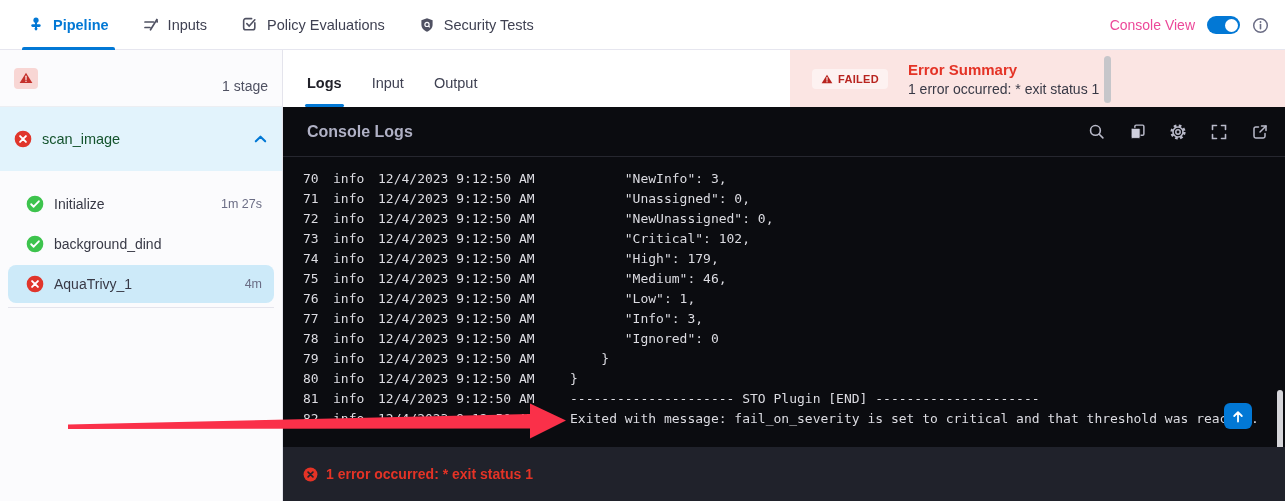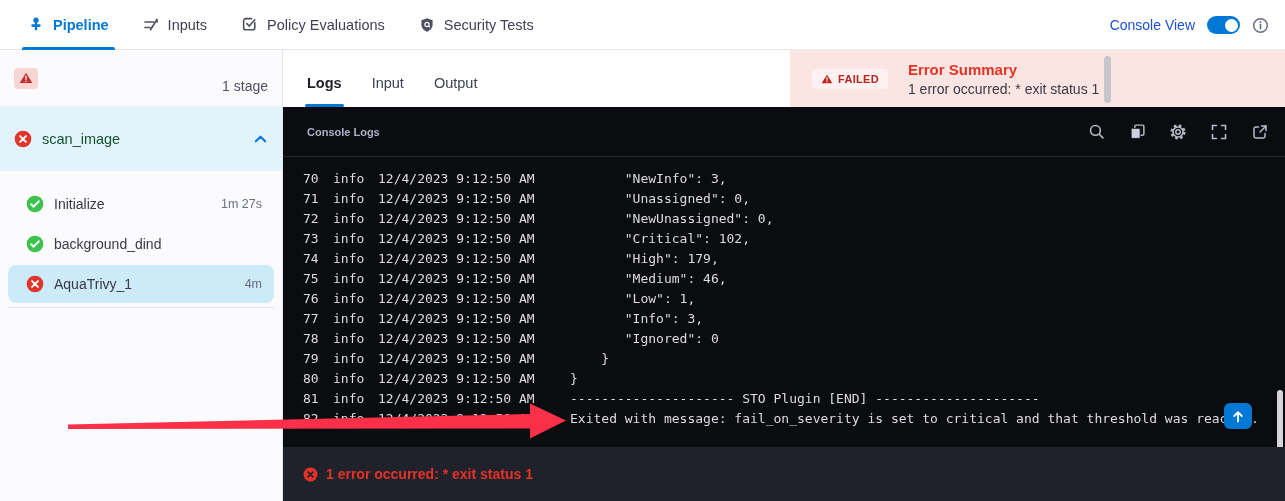--- a/index.html
+++ b/index.html
@@ -5,21 +5,21 @@
   * { margin:0; padding:0; box-sizing:border-box; }
   html,body { width:1285px; height:501px; font-family:"Liberation Sans", sans-serif; background:#fff; }
   #app { position:relative; width:1285px; height:501px; overflow:hidden; background:#fff; }
 
   
   .topnav { position:absolute; left:0; top:0; width:1285px; height:50px; background:#fff; border-bottom:1px solid #e6e6ef; display:flex; align-items:center; padding-left:28px; z-index:5; }
   .nav-item { display:flex; align-items:center; gap:9px; height:50px; margin-right:34px; cursor:pointer; position:relative; font-size:14.5px; color:#3f4152; font-weight:500; }
   .nav-item.active { color:#0278d5; font-weight:700; }
   .nav-item.active::after { content:""; position:absolute; left:-6px; right:-6px; bottom:0; height:3px; background:#0278d5; border-radius:2px 2px 0 0; }
   .nav-right { position:absolute; right:16px; top:0; height:50px; display:flex; align-items:center; gap:12px; }
-  .console-view-label { font-size:14px; color:#1d4ed8; }
+  .console-view-label { font-size:14px; color:#ec4899; }
   .toggle { width:33px; height:18px; border-radius:10px; background:#0278d5; position:relative; cursor:pointer; }
   .toggle .knob { position:absolute; right:2.5px; top:2.5px; width:13px; height:13px; border-radius:50%; background:#fff; }
 
   
   .sidebar { position:absolute; left:0; top:50px; width:283px; height:451px; background:#fbfbfd; border-right:1px solid #e4e4ec; z-index:1; }
   .sb-header { height:57px; display:flex; align-items:center; justify-content:space-between; padding:0 14px; border-bottom:1px solid #eceef2; }
   .warn-badge { width:24px; height:21px; border-radius:4px; background:#f8d6d4; display:flex; align-items:center; justify-content:center; }
   .stage-count { font-size:14px; color:#4f5162;margin-top:15px; }
   .stage-row { height:64px; background:#e2f3fc; display:flex; align-items:center; padding:0 14px; cursor:pointer; }
   .stage-row .name { font-size:14.5px; color:#14532d; font-weight:500; margin-left:10px; flex:1; }
@@ -41,21 +41,21 @@
   .failed-badge { display:flex; align-items:center; gap:5px; background:rgba(255,255,255,0.5); border-radius:4px; padding:4px 9px; }
   .failed-badge span { font-size:11px; font-weight:700; color:#b8241f; letter-spacing:.3px; }
   .err-texts { margin-left:20px; }
   .err-title { font-size:15px; font-weight:700; color:#e43326; }
   .err-msg { font-size:14px; color:#383946; margin-top:3px; }
   .errband-scrollbar { position:absolute; left:314px; top:6px; width:7px; height:47px; border-radius:4px; background:#c6c6ca; }
 
   
   .console { position:absolute; left:283px; top:107px; width:1002px; height:340px; background:#0b0c10; }
   .console-header { height:50px; display:flex; align-items:center; padding:0 16px 0 24px; border-bottom:1px solid #26272f; }
-  .console-title { font-size:11px; font-weight:700; color:#b0b1c5; flex:1; }
+  .console-title { font-size:16px; font-weight:700; color:#b0b1c5; flex:1; }
   .console-icons { display:flex; align-items:center; gap:23px; }
   .cicon { width:18px; height:18px; display:flex; align-items:center; justify-content:center; cursor:pointer; color:#b9bac9; }
   .log-viewport { position:absolute; left:0; top:65px; width:1202px; height:275px; overflow:hidden; }
   .log-row { height:20px; display:flex; align-items:center; font-family:"DejaVu Sans Mono", monospace; font-size:13px; color:#dcdce2; white-space:pre; }
   .log-row:first-child { margin-top:-4px; }
   .log-num { width:30px; margin-left:20px; }
   .log-level { width:45px; }
   .log-time { width:192px; }
   .scrolltop-btn { position:absolute; left:941px; top:296px; width:28px; height:26px; border-radius:6px; background:#0278d5; color:#fff; display:flex; align-items:center; justify-content:center; font-size:14px; cursor:pointer; z-index:6; }
   .console-scrollbar { position:absolute; left:994px; top:283px; width:6px; height:62px; border-radius:3px; background:#d6d6da; }

